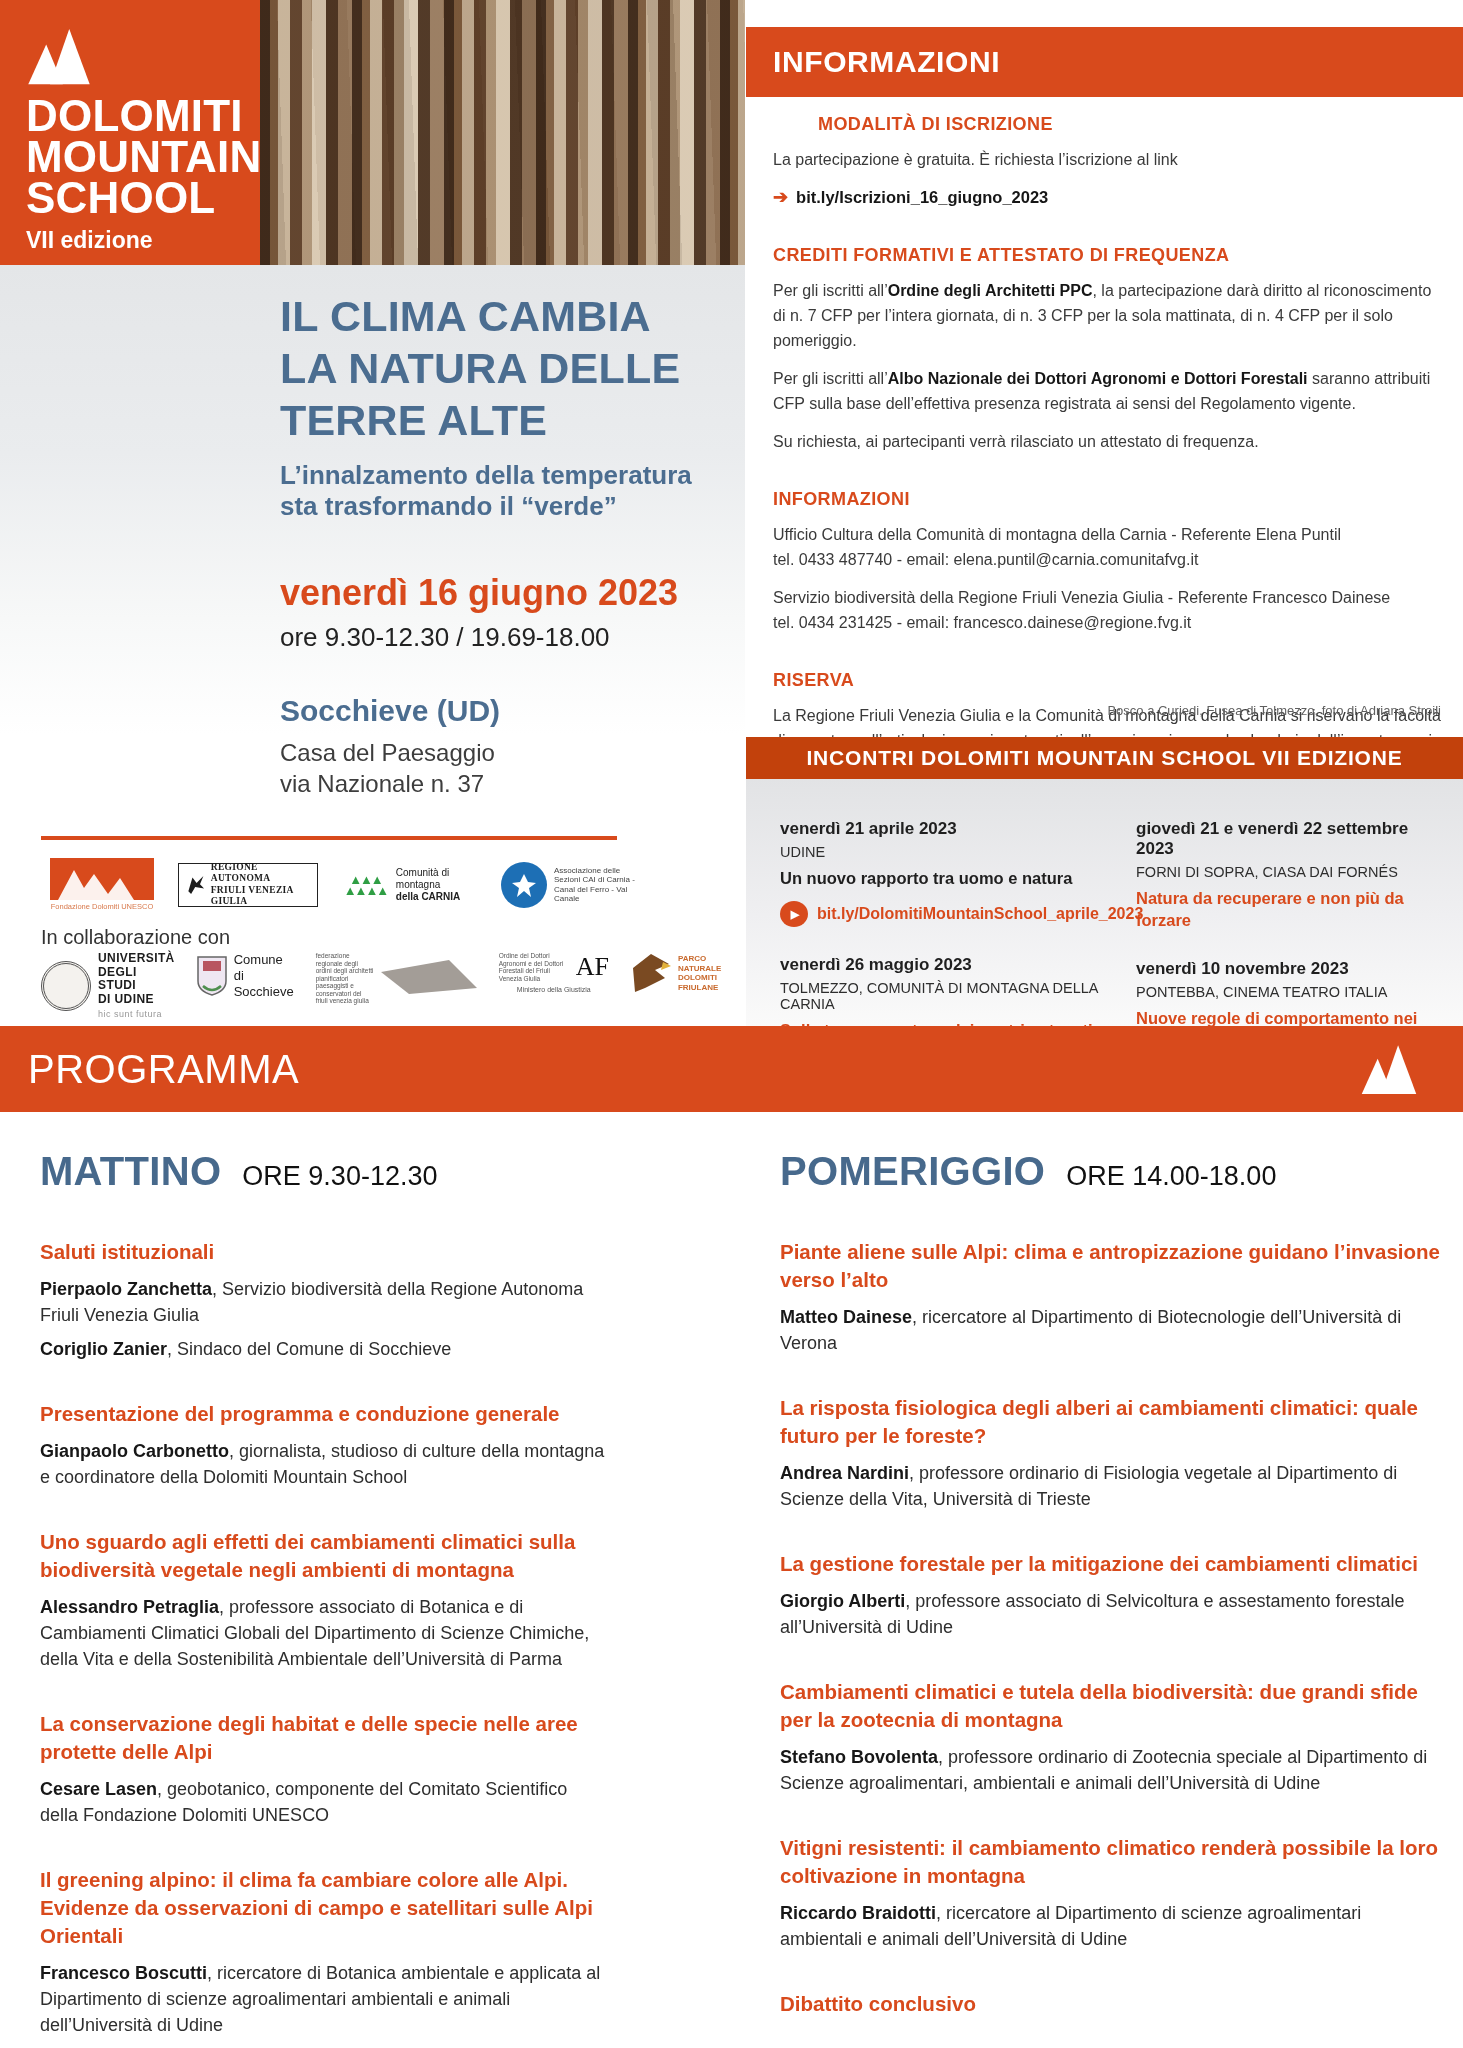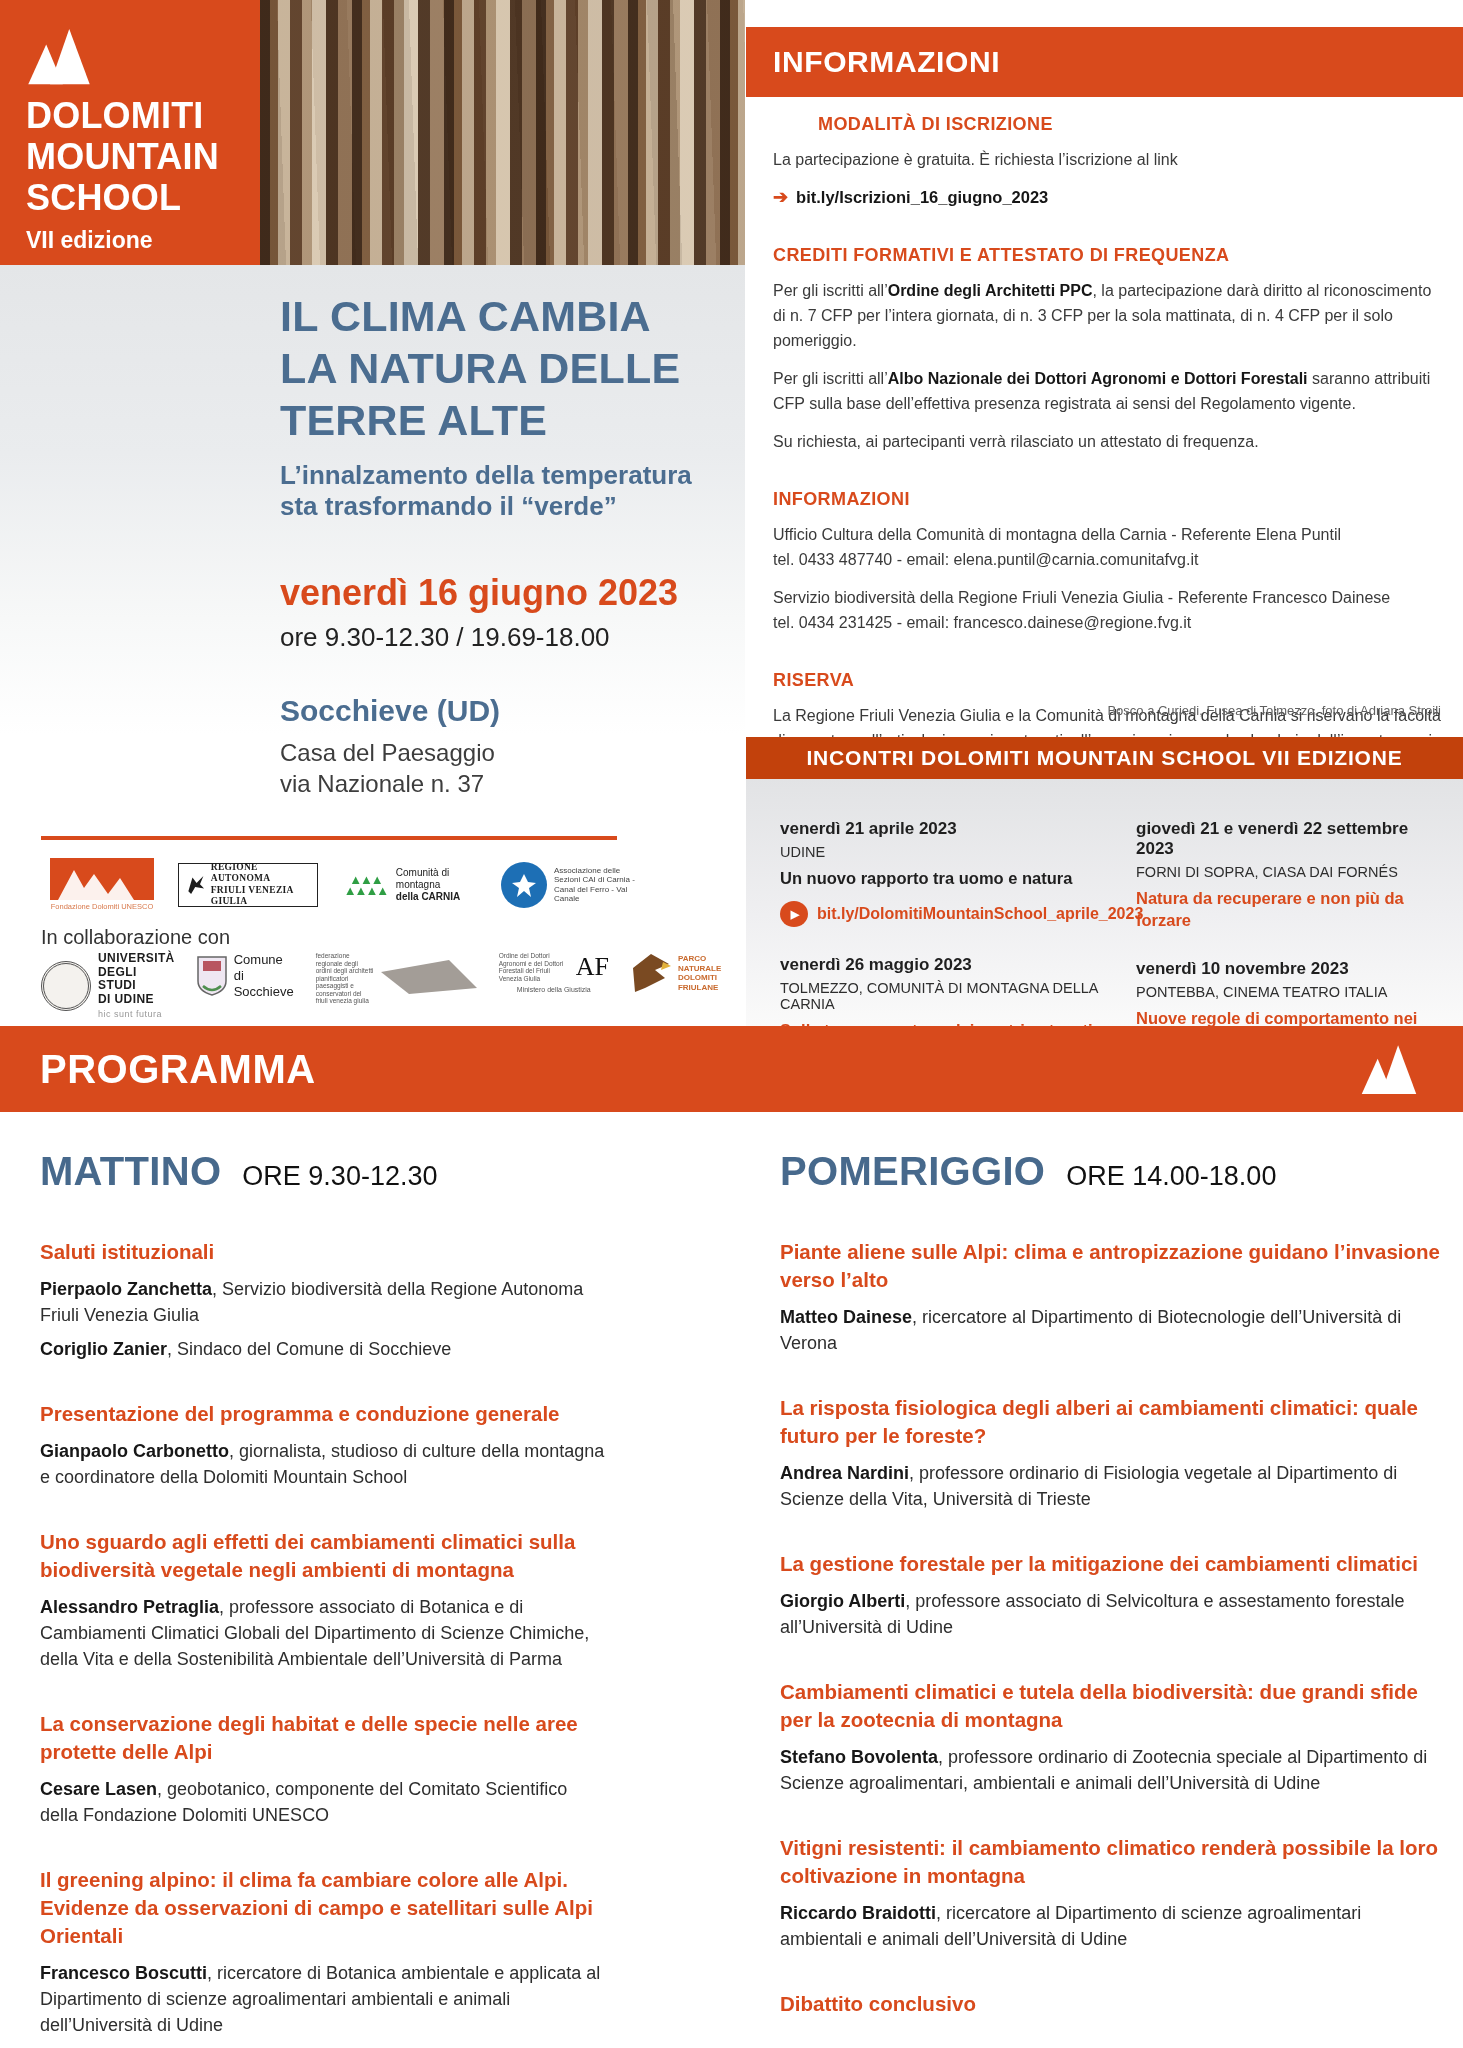--- a/index.html
+++ b/index.html
@@ -6,21 +6,21 @@
   body{
     width:1463px;height:2048px;position:relative;background:#ffffff;
     font-family:"Liberation Sans", sans-serif;color:#2e2e2e;overflow:hidden;
     -webkit-font-smoothing:antialiased;
   }
   .abs{position:absolute;}
 
   
   .brand-block{left:0;top:0;width:260px;height:265px;background:#d84a1c;color:#fff;}
   .brand-icon{margin:27px 0 0 27px;width:64px;height:58px;display:block;}
-  .brand-title{margin:10px 0 0 26px;font-size:36px;font-weight:800;line-height:41px;letter-spacing:.2px;white-space:nowrap;}
+  .brand-title{margin:10px 0 0 26px;font-size:44px;font-weight:800;line-height:41px;letter-spacing:.2px;white-space:nowrap;}
   .brand-edition{margin:9px 0 0 26px;font-size:23px;font-weight:700;}
 
   
   .photo{
     left:260px;top:0;width:485px;height:265px;
     background:
       repeating-linear-gradient(90deg,
         rgba(62,41,26,.95) 0 10px, rgba(122,88,58,.85) 10px 18px,
         rgba(205,186,160,.8) 18px 30px, rgba(90,60,38,.9) 30px 42px,
         rgba(174,148,118,.75) 42px 52px, rgba(228,214,192,.8) 52px 66px,
@@ -94,21 +94,21 @@
   .ev-date{font-size:17px;font-weight:800;color:#1f1f1f;}
   .ev-venue{font-size:14.5px;color:#2e2e2e;margin-top:5px;}
   .ev-title{font-size:16.5px;font-weight:800;color:#1f1f1f;margin-top:7px;line-height:22px;}
   .ev-title.orange{color:#d84a1c;}
   .ev-link{display:flex;align-items:center;gap:9px;margin-top:12px;color:#d84a1c;font-weight:800;font-size:16px;cursor:pointer;}
   .play-circle{width:26px;height:26px;border-radius:50%;background:#d84a1c;color:#fff;font-size:11px;display:flex;align-items:center;justify-content:center;flex:none;padding-left:2px;}
   .ev-gap{margin-top:28px;}
 
   
   .prog-band{left:0;top:1026px;width:1463px;height:86px;background:#d84a1c;display:flex;align-items:center;}
-  .prog-band-title{color:#fff;font-weight:700;font-size:40px;letter-spacing:.5px;padding-left:40px;}
+  .prog-band-title{color:#fff;font-weight:400;font-size:40px;letter-spacing:.5px;padding-left:28px;}
   .prog-band-icon{position:absolute;right:44px;top:18px;width:60px;height:50px;}
 
   
   .prog-col{top:1158px;font-size:18px;line-height:26px;color:#2e2e2e;}
   .morning{left:40px;width:565px;}
   .afternoon{left:780px;width:662px;}
   .col-head{margin-bottom:46px;white-space:nowrap;}
   .col-title{color:#47698c;font-weight:800;font-size:40px;letter-spacing:.3px;}
   .col-hours{color:#111;font-size:27px;margin-left:16px;}
   .pitem{margin-top:38px;}

